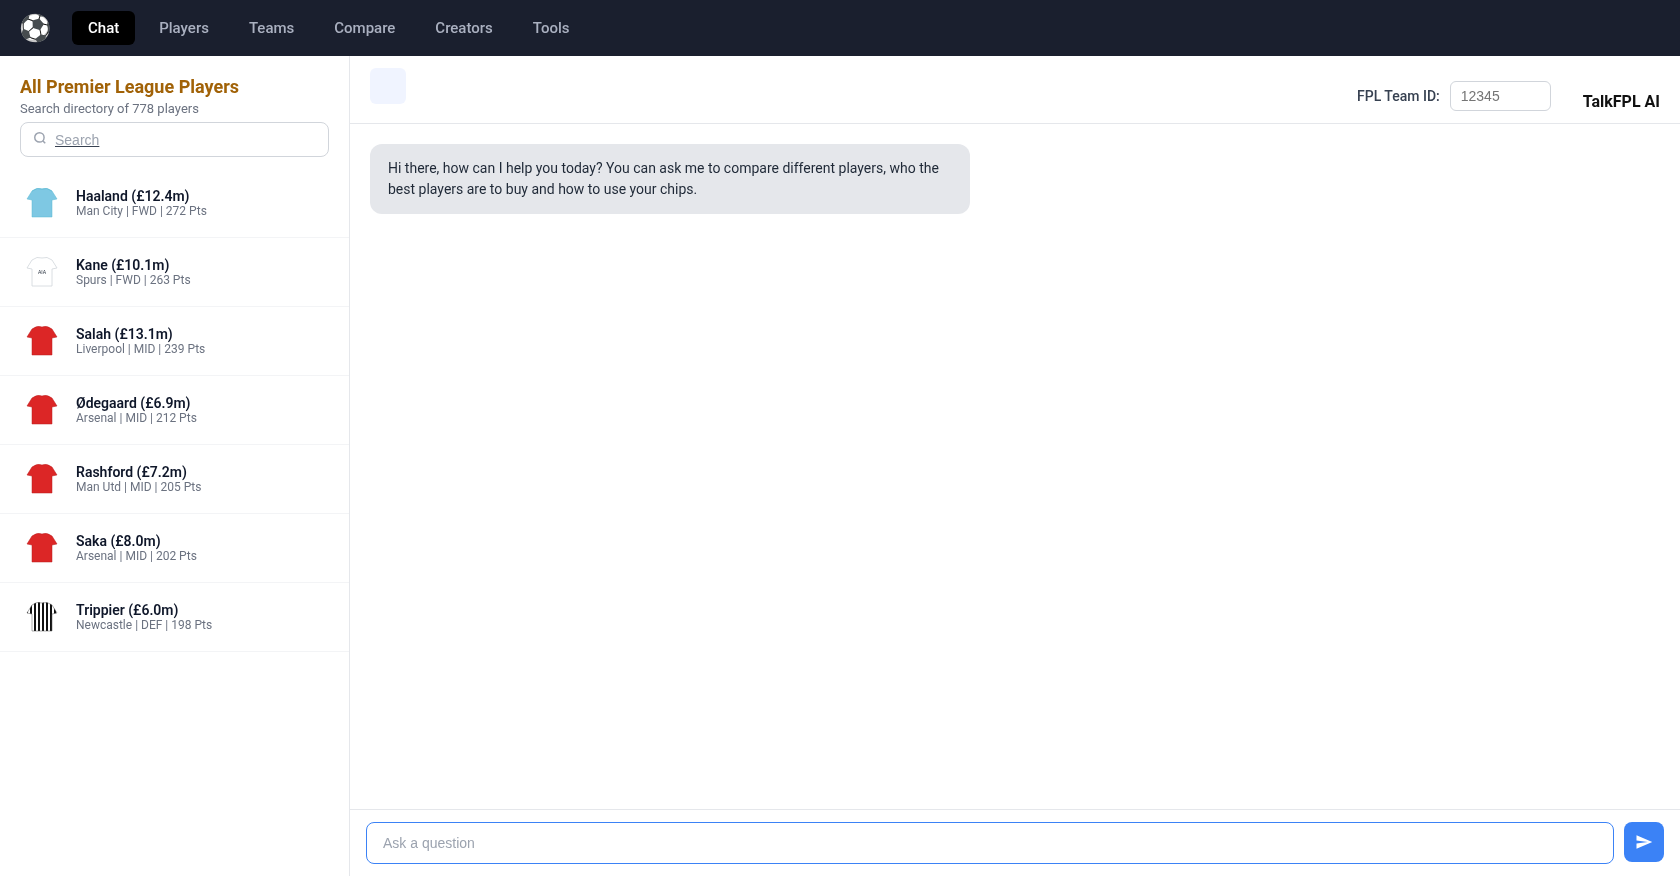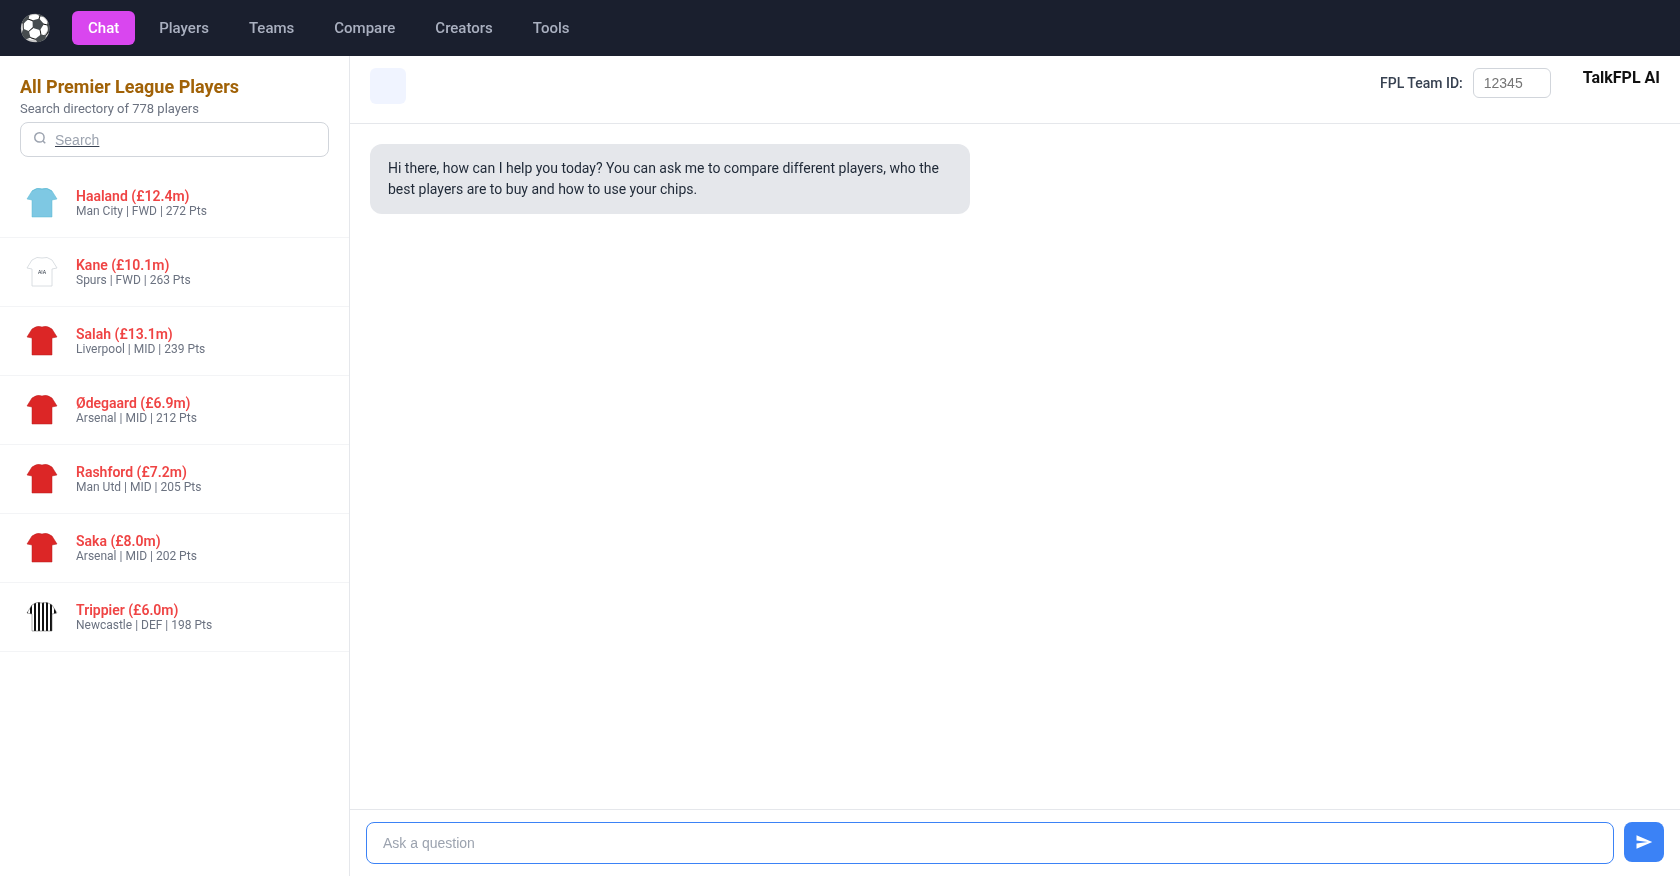--- a/index.html
+++ b/index.html
@@ -26,21 +26,21 @@
     .nav-item {
       color: #aab0c0;
       padding: 8px 16px;
       border-radius: 6px;
       cursor: pointer;
       font-size: 15px;
       font-weight: 500;
       text-decoration: none;
     }
     .nav-item.active {
-      background: #d946ef;
+      background: #000000;
       color: #fff;
     }
 
     
     .main-layout {
       display: flex;
       height: calc(876px - 56px);
     }
 
     
@@ -112,38 +112,38 @@
       flex-shrink: 0;
     }
     .jersey-svg {
       width: 40px;
       height: 40px;
     }
     .player-info { flex: 1; }
     .player-name {
       font-size: 14px;
       font-weight: 600;
-      color: #ef4444;
+      color: #0f172a;
     }
     .player-meta {
       font-size: 12px;
       color: #6b7280;
       margin-top: 0;
     }
 
     
     .chat-area {
       flex: 1;
       display: flex;
       flex-direction: column;
       background: #fff;
     }
     .chat-header {
       display: flex;
-      align-items: flex-start;
+      align-items: flex-end;
       padding: 12px 20px;
       border-bottom: 1px solid #e5e7eb;
       gap: 12px;
     }
     .chat-logo {
       font-size: 28px;
     }
     .fpl-team-section {
       display: flex;
       align-items: center;
@@ -154,21 +154,21 @@
       font-size: 14px;
       color: #374151;
       font-weight: 500;
     }
     .fpl-input {
       border: 1px solid #d1d5db;
       border-radius: 6px;
       padding: 6px 10px;
       font-size: 14px;
       color: #374151;
-      width: 78px;
+      width: 101px;
       outline: none;
     }
     .app-title {
       font-size: 16px;
       font-weight: 700;
       color: #111;
       margin-left: 20px;
     }
 
     .chat-messages {

